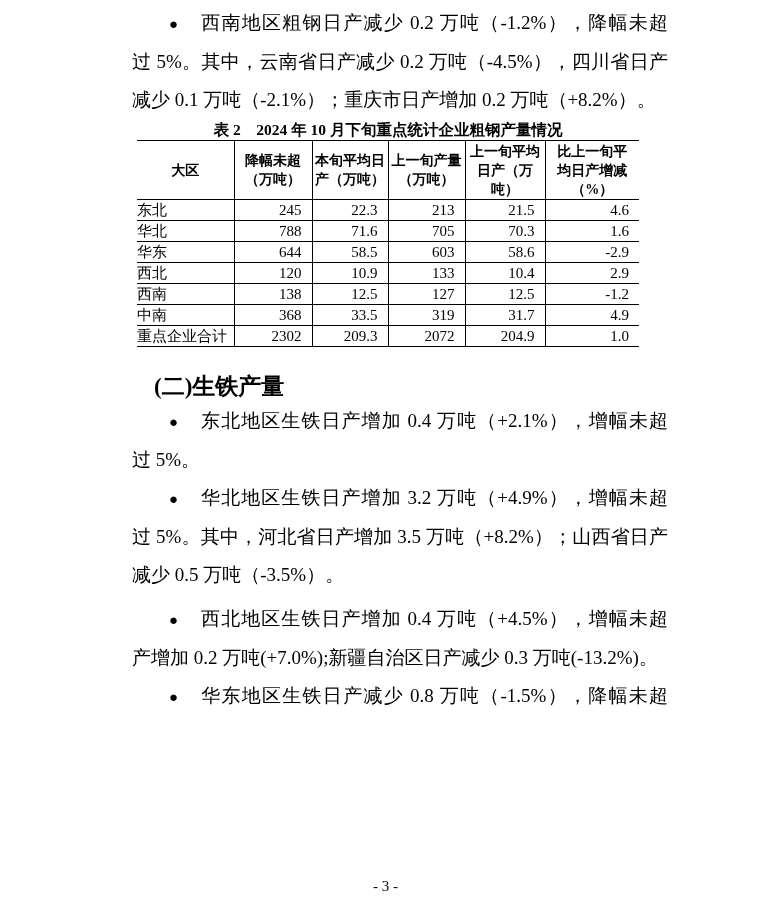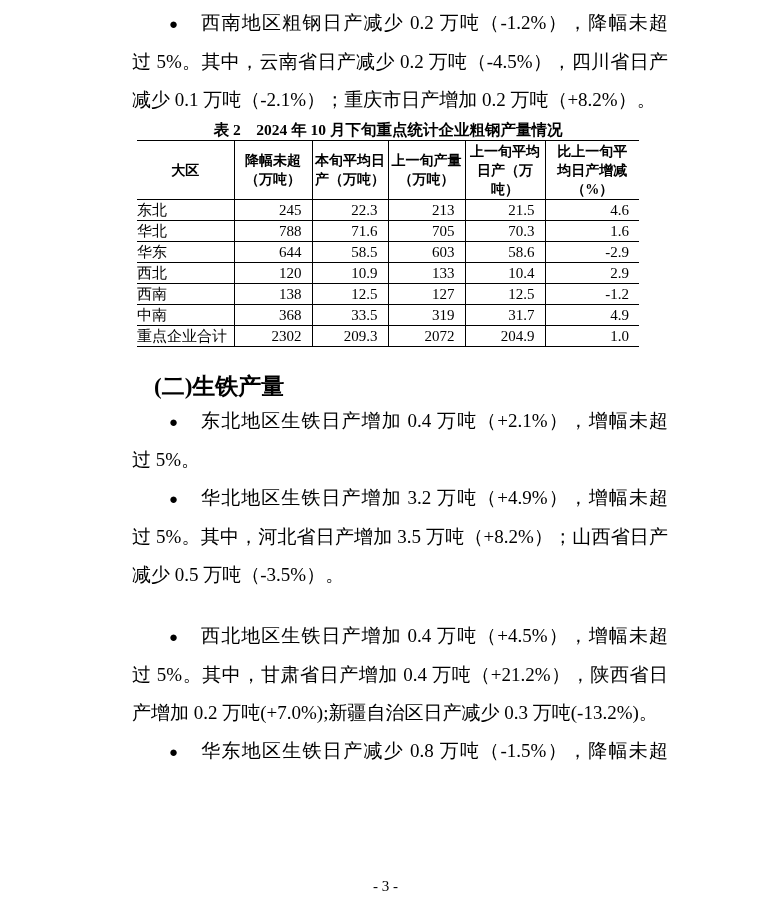--- a/index.html
+++ b/index.html
@@ -80,21 +80,21 @@
   .c3 { width: 77px; }
   .c4 { width: 80px; }
   .c5 { width: 94px; }
   .heading {
     margin: 25px 0 0 22px;
     font-size: 23px;
     line-height: 30px;
     font-weight: bold;
   }
   .para.intro { margin-top: 10px; }
-  .para.gap-sm { margin-top: 23px; }
+  .para.gap-sm { margin-top: 6px; }
   .footer {
     position: absolute;
     left: 0; right: 0; top: 876px;
     text-align: center;
     font-size: 15px;
     line-height: 20px;
   }
 </style>
 </head>
 <body>
@@ -205,21 +205,20 @@
     </div>
 
     <div class="para">
       <div class="line bullet-first"><span class="bullet">●</span><span>华北地区生铁日产增加 3.2 万吨（+4.9%），增幅未超</span></div>
       <div class="line">过 5%。其中，河北省日产增加 3.5 万吨（+8.2%）；山西省日产</div>
       <div class="line end">减少 0.5 万吨（-3.5%）。</div>
     </div>
 
     <div class="para gap-sm">
       <div class="line bullet-first"><span class="bullet">●</span><span>西北地区生铁日产增加 0.4 万吨（+4.5%），增幅未超</span></div>
-      <div class="line">过 5%。其中，甘肃省日产增加 0.4 万吨（+21.2%），陕西省日</div>
       <div class="line end">产增加 0.2 万吨(+7.0%);新疆自治区日产减少 0.3 万吨(-13.2%)。</div>
     </div>
 
     <div class="para">
       <div class="line bullet-first"><span class="bullet">●</span><span>华东地区生铁日产减少 0.8 万吨（-1.5%），降幅未超</span></div>
     </div>
 
   </div>
 
   <div class="footer">- 3 -</div>

